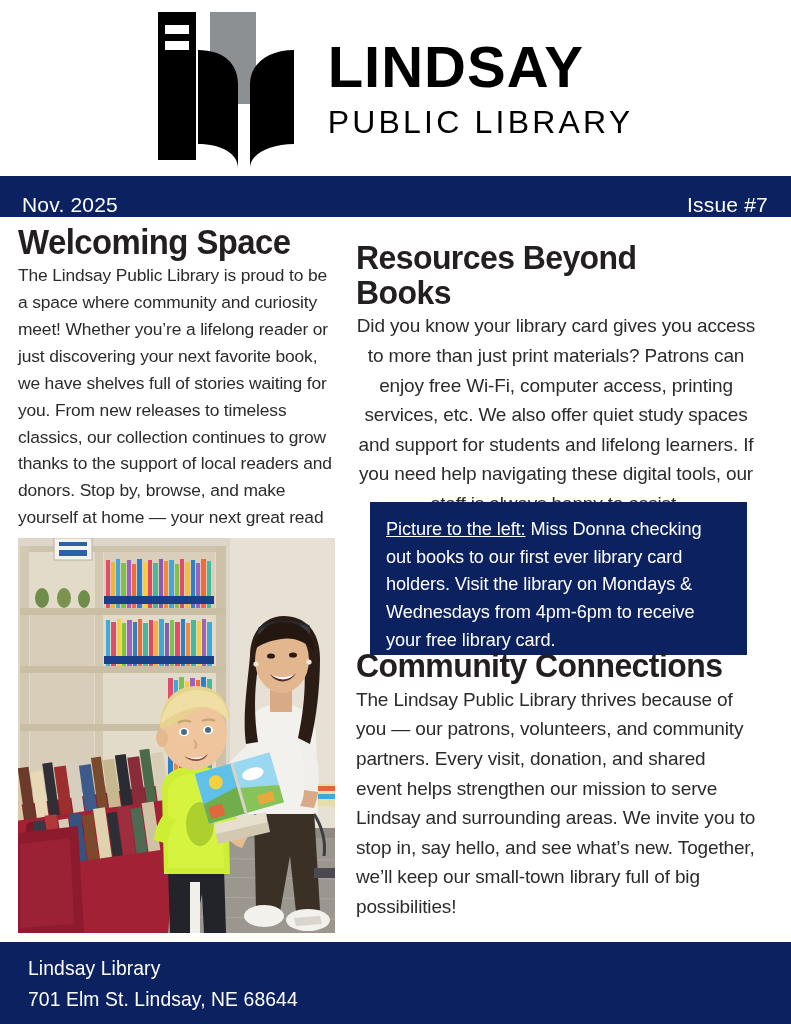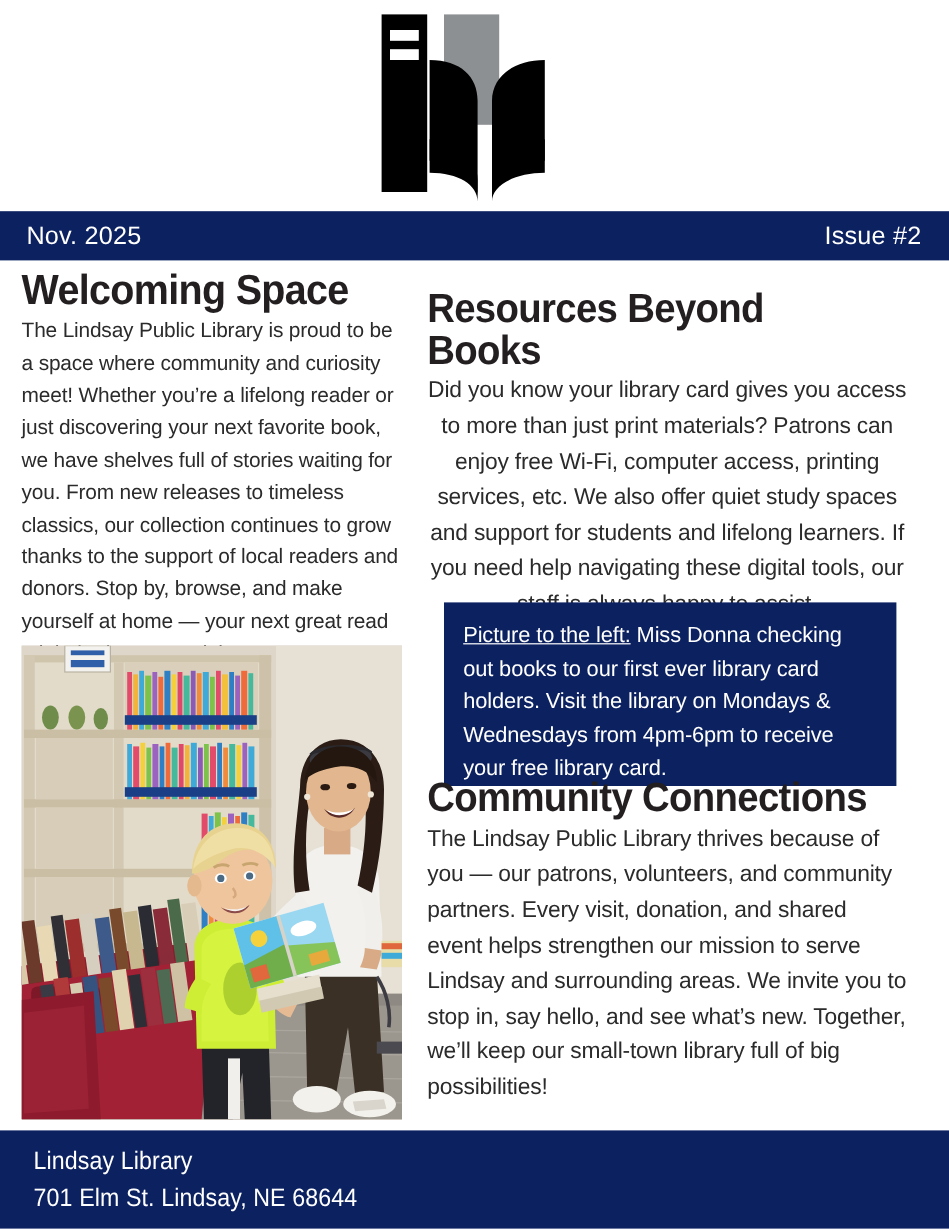--- a/index.html
+++ b/index.html
@@ -55,21 +55,21 @@
 
   
   .issue-bar {
     position: absolute;
     left: 0; top: 176px;
     width: 791px;
     height: 41px;
     background: #0c2160;
     color: #ffffff;
     display: flex;
-    align-items: center;
+    align-items: flex-end;
     justify-content: space-between;
     box-sizing: border-box;
     padding: 0 23px 0 22px;
   }
   .issue-bar span {
     font-size: 21px;
     font-weight: 400;
     letter-spacing: 0.2px;
   }
 
@@ -188,27 +188,31 @@
         <path d="M52 42 C78 42 92 56 92 76 L92 156 C92 138 76 126 52 126 Z" fill="#000000"></path>
 
         <path d="M148 42 C122 42 104 56 104 76 L104 156 C104 138 124 126 148 126 Z" fill="#000000"></path>
 
         <path d="M52 108 C78 108 92 122 92 142 L92 160 C92 146 76 136 52 136 Z" fill="#000000"></path>
 
         <path d="M148 108 C122 108 104 122 104 142 L104 160 C104 146 124 136 148 136 Z" fill="#000000"></path>
       </svg>
     </span>
 
+    <span class="logo-words">
+      <span class="logo-line1">LINDSAY</span>
+      <span class="logo-line2">PUBLIC LIBRARY</span>
+    </span>
 
   </div>
 </div>
 
 <div class="issue-bar">
   <span>Nov. 2025</span>
-  <span>Issue #2</span>
+  <span>Issue #7</span>
 </div>
 
 <div class="content">
 
   <div class="col-left">
     <h2 class="section-title title-left">Welcoming Space</h2>
     <p class="body-text">The Lindsay Public Library is proud to be a space where community and curiosity meet! Whether you’re a lifelong reader or just discovering your next favorite book, we have shelves full of stories waiting for you. From new releases to timeless classics, our collection continues to grow thanks to the support of local readers and donors. Stop by, browse, and make yourself at home — your next great read might be just around the corner.</p>
   </div>
 
   <div class="col-right">

